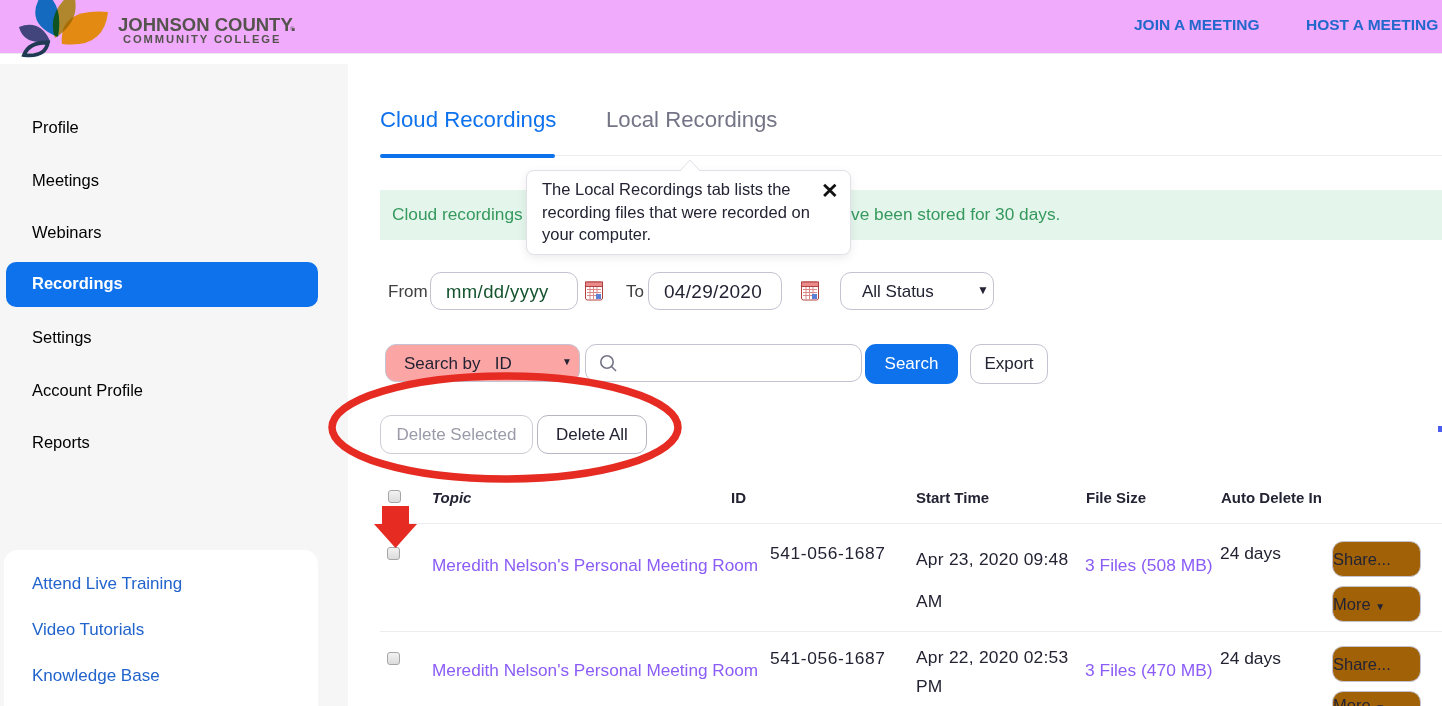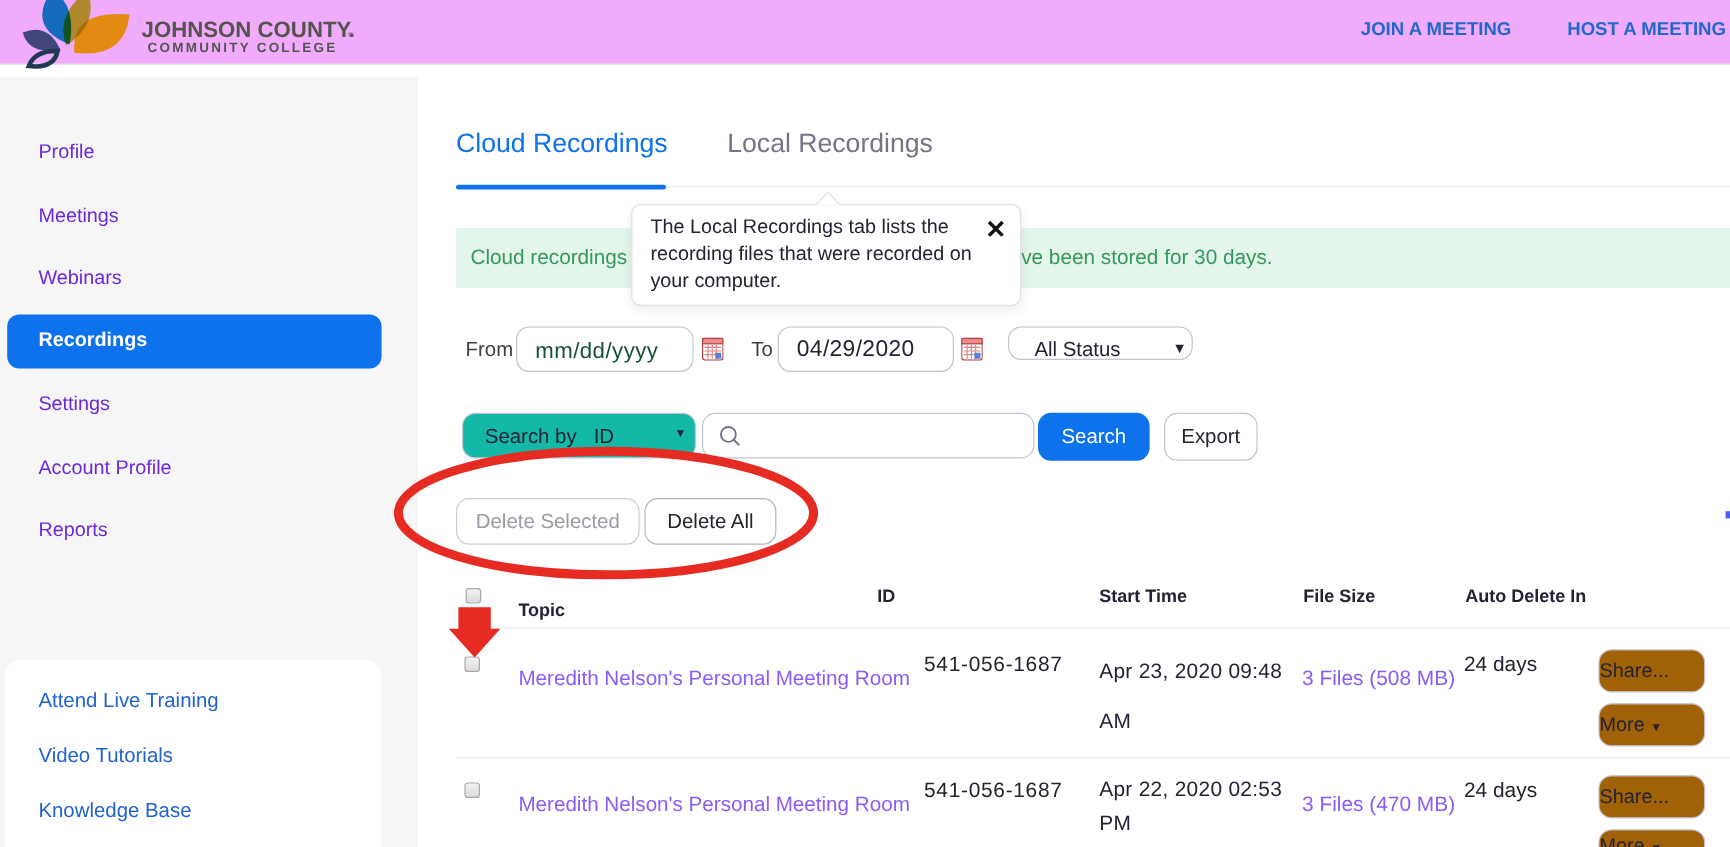--- a/index.html
+++ b/index.html
@@ -8,45 +8,45 @@
 #page { position:relative; width:1442px; height:706px; }
 .abs { position:absolute; }
 
 
 #header { position:absolute; left:0; top:0; width:1442px; height:54px; background:#f0abfc;
   border-bottom:1px solid #ebebeb; z-index:5; }
 .navlink { position:absolute; top:16px; font-size:15.5px; font-weight:bold; color:#2268cc; white-space:nowrap; }
 
 
 #sidebar { position:absolute; left:0; top:64px; width:348px; height:642px; background:#f6f6f7; }
-.menu-item { position:absolute; left:32px; font-size:16.5px; color:#6d28d9; }
+.menu-item { position:absolute; left:32px; font-size:16.5px; color:#000000; }
 #active-item { position:absolute; left:6px; top:198px; width:312px; height:45px;
   background:#0e72ed; border-radius:10px; }
 #active-item span { position:absolute; left:26px; top:12px; color:#fff; font-weight:bold; font-size:16.5px; }
 #side-card { position:absolute; left:4px; top:486px; width:314px; height:220px; background:#fff; border-radius:14px; }
 .side-link { position:absolute; left:28px; font-size:17px; color:#2264cd; }
 
 
 #tab1 { position:absolute; left:380px; top:107px; font-size:22.2px; color:#0e72ed; }
 #tab2 { position:absolute; left:606px; top:107px; font-size:22.2px; color:#747487; }
 #tabline { position:absolute; left:380px; top:155px; width:1062px; height:1px; background:#ececf1; }
 #tabunderline { position:absolute; left:380px; top:154px; width:175px; height:4px; background:#0e72ed; border-radius:2px; }
 
 
 #greenbar { position:absolute; left:380px; top:190px; width:1062px; height:50px; background:#e4f5eb; }
 .greentxt { position:absolute; top:14px; font-size:17.3px; color:#35995e; }
 
 
 .lbl { position:absolute; font-size:17px; color:#404040; }
 .inputbox { position:absolute; height:38px; border:1px solid #c3c3d1; border-radius:11px; background:#fff; }
 .cal { position:absolute; width:18px; height:20px; }
-#allstatus { position:absolute; left:840px; top:272px; width:154px; height:28px; border:1px solid #c3c3d1; border-radius:11px; background:#fff; }
-
-
-#searchby { position:absolute; left:385px; top:344px; width:195px; height:38px; border:1px solid #c3c3d1; border-radius:11px; background:#14b8a6; }
+#allstatus { position:absolute; left:840px; top:272px; width:154px; height:38px; border:1px solid #c3c3d1; border-radius:11px; background:#fff; }
+
+
+#searchby { position:absolute; left:385px; top:344px; width:195px; height:38px; border:1px solid #c3c3d1; border-radius:11px; background:#fca5a5; }
 #searchinput { position:absolute; left:585px; top:344px; width:277px; height:38px; border:1px solid #c3c3d1; border-radius:11px; background:#fff; }
 #searchbtn { position:absolute; left:865px; top:344px; width:93px; height:40px; background:#0e72ed; border-radius:11px; color:#fff; font-size:17px; text-align:center; line-height:40px; }
 #exportbtn { position:absolute; left:970px; top:344px; width:78px; height:40px; border:1px solid #c3c3d1; border-radius:11px; background:#fff; font-size:17px; text-align:center; line-height:38px; }
 
 
 #delsel { position:absolute; left:380px; top:415px; width:153px; height:39px; border:1px solid #ccccd6; border-radius:11px; background:#fff; color:#9a9aa8; font-size:17px; text-align:center; line-height:37px; }
 #delall { position:absolute; left:537px; top:415px; width:110px; height:39px; border:1px solid #b6b6c3; border-radius:11px; background:#fff; color:#232333; font-size:17px; text-align:center; line-height:37px; }
 
 
 .th { position:absolute; font-size:15px; font-weight:bold; color:#232333; }
@@ -127,21 +127,21 @@
         <line x1="2" y1="8.5" x2="16" y2="8.5"></line>
         <line x1="2" y1="11.5" x2="16" y2="11.5"></line>
         <line x1="2" y1="14.5" x2="16" y2="14.5"></line>
         <line x1="5" y1="6" x2="5" y2="18"></line>
         <line x1="8.5" y1="6" x2="8.5" y2="18"></line>
         <line x1="12" y1="6" x2="12" y2="18"></line>
       </g>
     <rect x="11" y="13" width="5" height="5" fill="#5b7fd4"></rect>
   </svg>
   <div class="lbl" style="left:626px; top:282px;">To</div>
-  <div class="inputbox" style="left:648px; top:272px; width:147px;">
+  <div class="inputbox" style="left:648px; top:272px; width:134px;">
     <span style="position:absolute; left:15px; top:8px; font-size:19px; letter-spacing:0.3px; color:#232333;">04/29/2020</span>
   </div>
   <svg class="cal" style="left:801px; top:281px;" viewBox="0 0 18 20">
     <rect x="0.5" y="1" width="17" height="18" rx="2" fill="#fff" stroke="#b34040"></rect>
     <rect x="0.5" y="1" width="17" height="4.5" fill="#e98b8b" stroke="#b34040"></rect>
     <g stroke="#d88" stroke-width="1">
         <line x1="2" y1="8.5" x2="16" y2="8.5"></line>
         <line x1="2" y1="11.5" x2="16" y2="11.5"></line>
         <line x1="2" y1="14.5" x2="16" y2="14.5"></line>
         <line x1="5" y1="6" x2="5" y2="18"></line>
@@ -165,21 +165,21 @@
       <line x1="12.5" y1="12.5" x2="17" y2="17" stroke="#747487" stroke-width="1.6"></line>
     </svg>
   </div>
   <div id="searchbtn">Search</div>
   <div id="exportbtn">Export</div>
 
   <div id="delall">Delete All</div>
   <div id="delsel">Delete Selected</div>
 
   <div class="cb" style="left:388px; top:490px;"></div>
-  <div class="th" style="left:432px; top:500px;">Topic</div>
+  <div class="th" style="left:432px; top:489px;font-style:italic;">Topic</div>
   <div class="th" style="left:731px; top:489px;">ID</div>
   <div class="th" style="left:916px; top:489px;">Start Time</div>
   <div class="th" style="left:1086px; top:489px;">File Size</div>
   <div class="th" style="left:1221px; top:489px;">Auto Delete In</div>
   <div class="divider" style="top:523px;"></div>
 
   <div class="cb" style="left:387px; top:547px;"></div>
   <div class="tlink" style="left:432px; top:543px; font-size:17.2px; white-space:nowrap;">Meredith Nelson's Personal Meeting Room</div>
   <div class="td" style="left:770px; top:543px; letter-spacing:0.6px;">541-056-1687</div>
   <div class="td" style="left:916px; top:538px; width:158px; line-height:42px; letter-spacing:0.25px;">Apr 23, 2020 09:48 AM</div>

